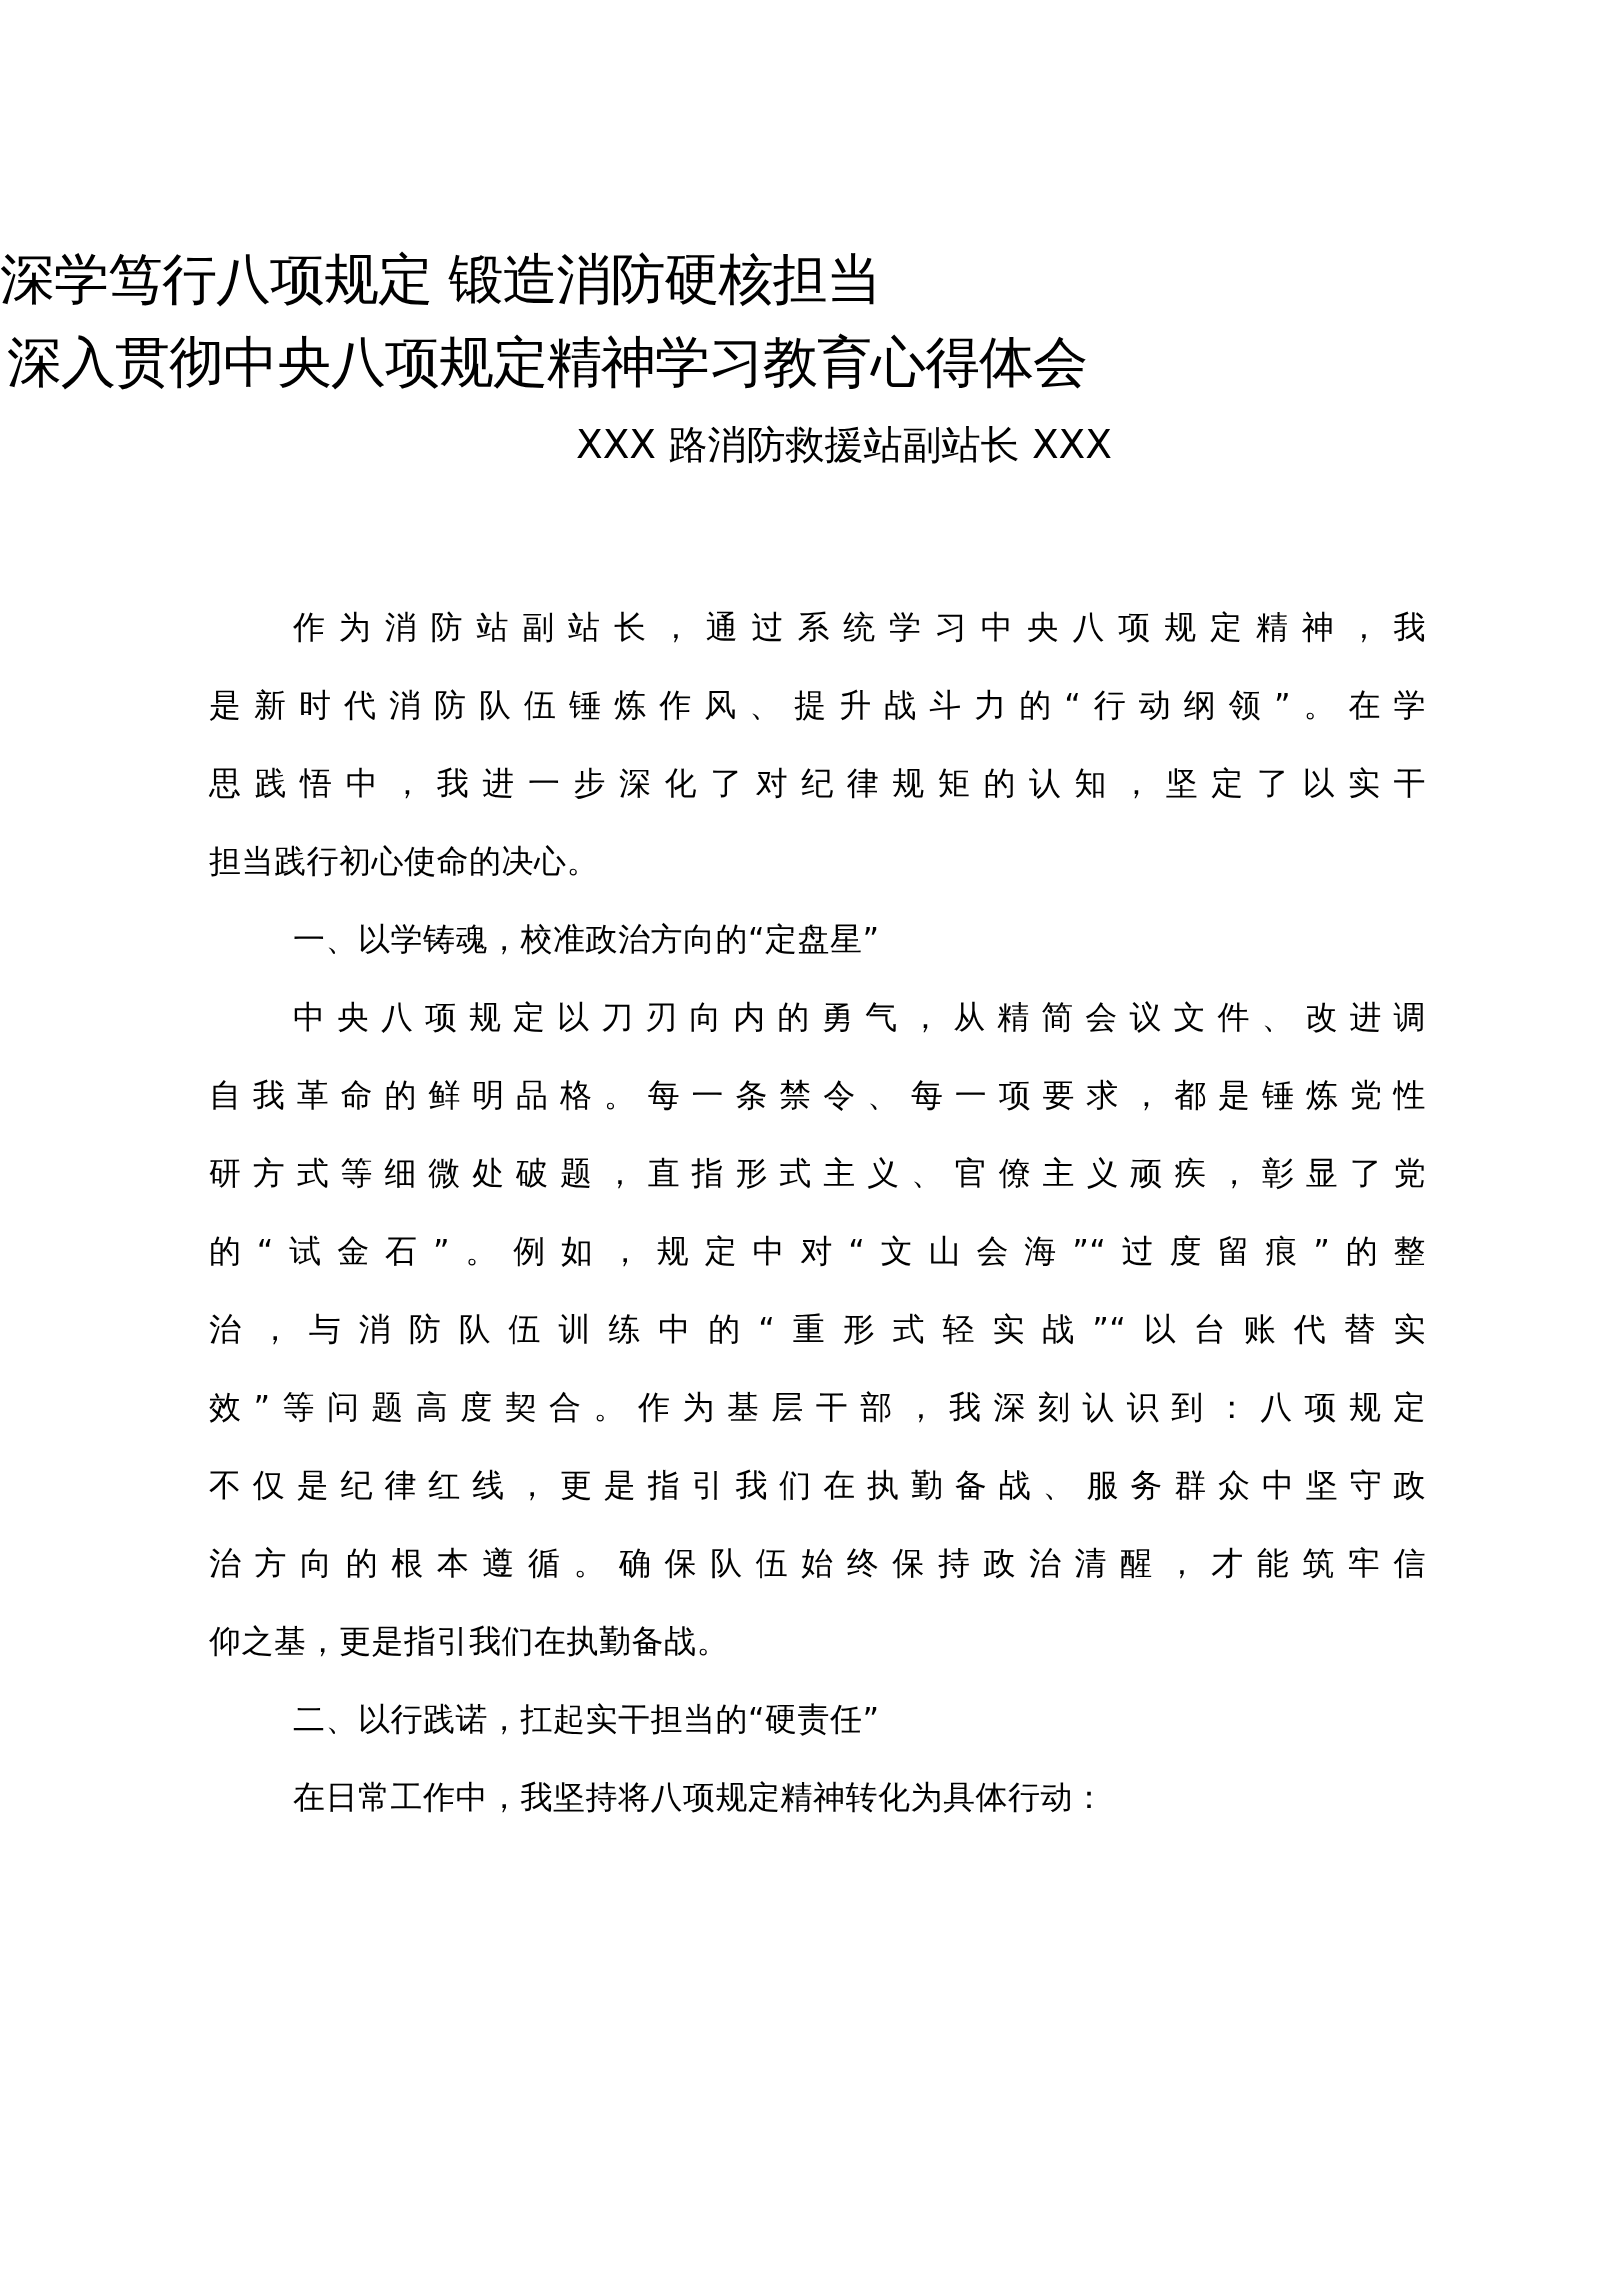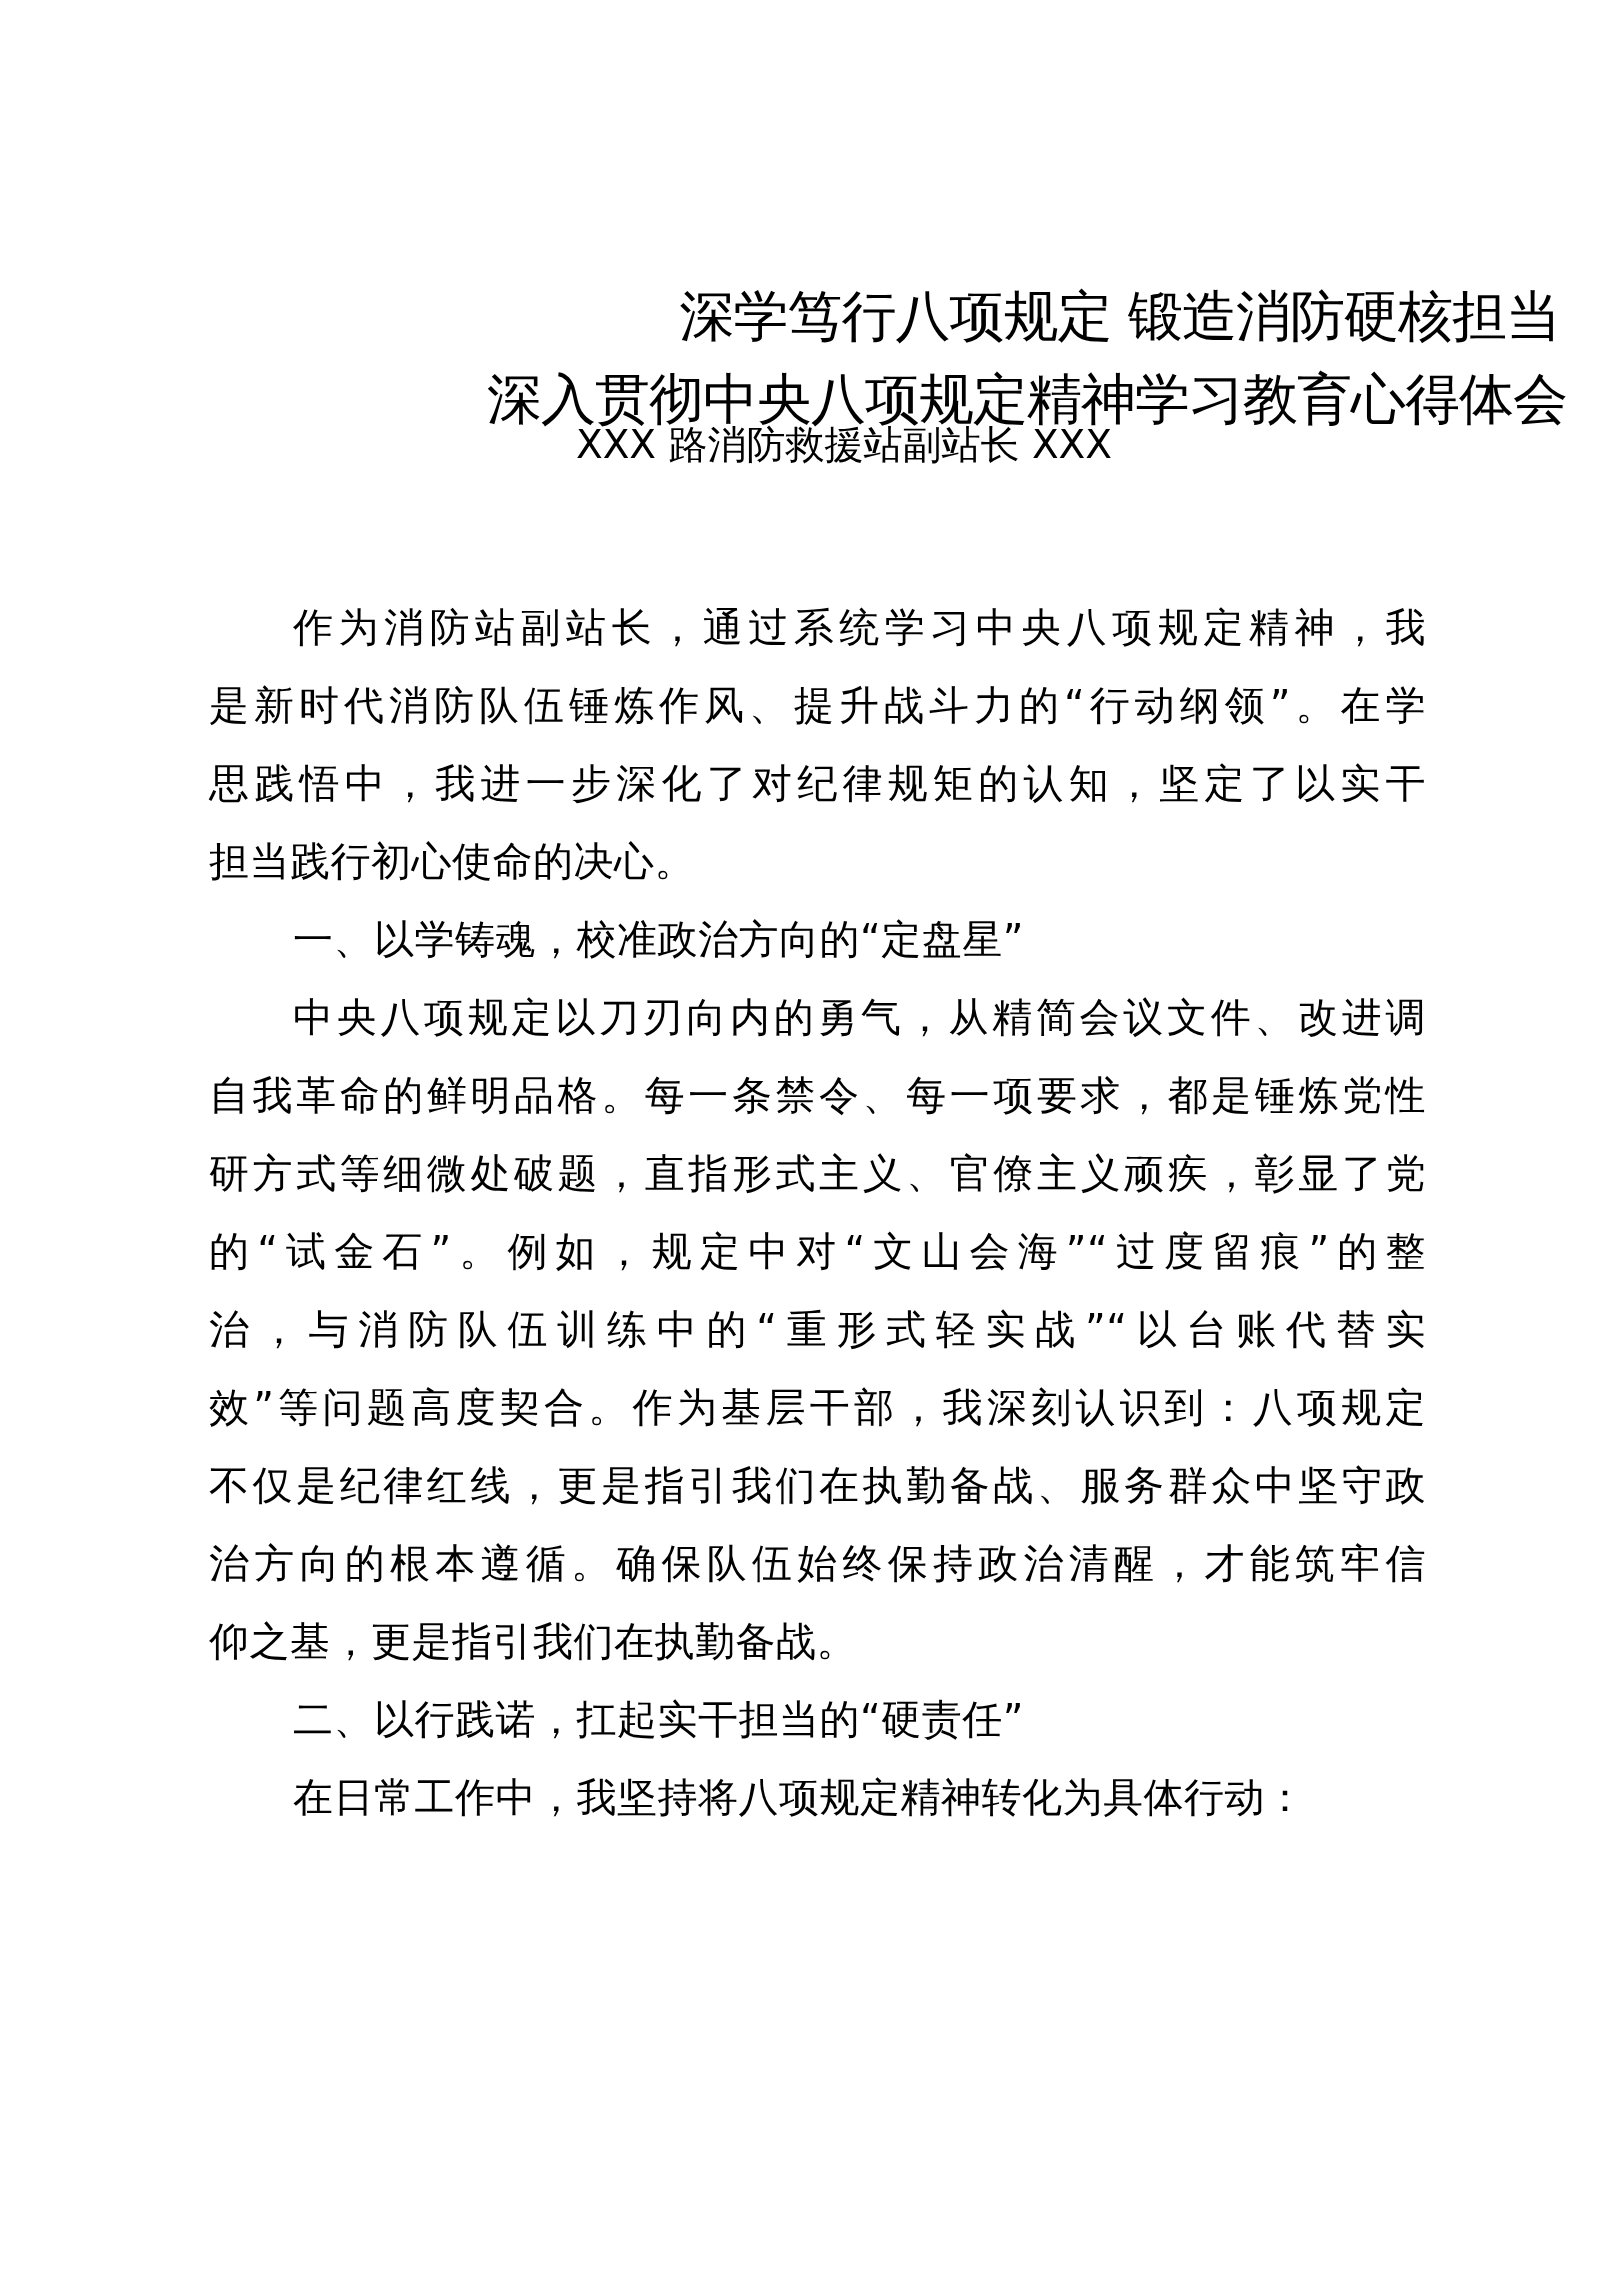--- a/index.html
+++ b/index.html
@@ -20,26 +20,25 @@
       left: 0;
       top: 0;
       width: 1620px;
       height: 2293px;
       background: #ffffff;
     }
     .title-line {
       position: absolute;
       left: 0;
       width: 1560px;
-      text-align: right;
+      text-align: left;
       font-size: 55px;
       line-height: 69px;
       white-space: nowrap;
       letter-spacing: -1px;
-      margin-top: 37px;
     }
     .title-1 { top: 245px; }
     .title-2 { top: 328px; padding-left: 7px; }
     .byline {
       position: absolute;
       left: 0;
       width: 1620px;
       top: 417px;
       text-align: center;
       font-size: 39px;
@@ -48,21 +47,21 @@
       margin-left: 34px;
     }
     .body-text {
       position: absolute;
       left: 209px;
       width: 1217px;
       top: 588px;
     }
     .line {
       height: 78px;
-      font-size: 40px;
+      font-size: 32px;
       line-height: 78px;
       white-space: nowrap;
       text-align: justify;
       text-align-last: justify;
       letter-spacing: 0.5px;
     }
     .line.last {
       text-align-last: left;
     }
     .line.indent {

